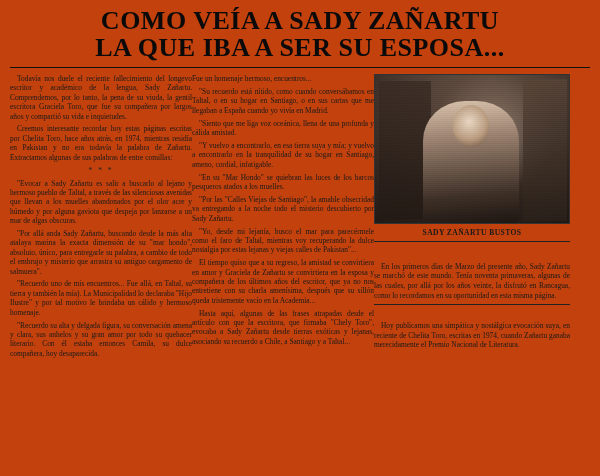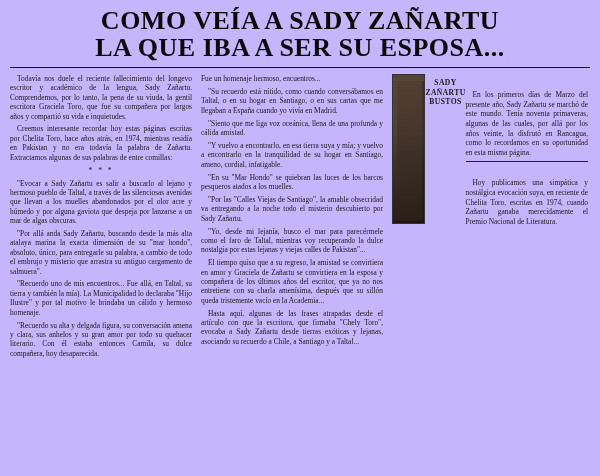--- a/index.html
+++ b/index.html
@@ -11,21 +11,21 @@
     width: 600px;
     height: 476px;
     font-family: "Liberation Serif", serif;
     color: #1a1a1a;
     overflow: hidden;
   }
   .page {
     position: relative;
     width: 600px;
     height: 476px;
-    background: #c4b5fd;
+    background: #c2410c;
     box-sizing: border-box;
     padding: 6px 10px 4px 10px;
   }
   .headline {
     text-align: center;
     font-family: "Liberation Serif", serif;
     font-weight: bold;
     letter-spacing: 0.5px;
     line-height: 1.02;
     color: #0a0a0a;
@@ -43,21 +43,20 @@
     font-variant: small-caps;
     text-transform: uppercase;
   }
   .rule {
     height: 1px;
     background: #111;
     margin: 2px 0 6px 0;
   }
   .columns {
     display: flex;
-    gap: 9px;
     height: 400px;
   }
   .col {
     width: 182px;
     font-size: 7.4px;
     line-height: 1.27;
     text-align: justify;
     hyphens: auto;
   }
   .col p {
@@ -71,21 +70,21 @@
     text-align: center;
     font-size: 7.5px;
     letter-spacing: 2px;
     margin: 1px 0 3px 0;
     text-indent: 0;
     color: #222;
   }
   .col3 {
     width: 196px;
     display: flex;
-    flex-direction: row;
+    flex-direction: column;
   }
   .photo {
     width: 196px;
     height: 150px;
     border: 1px solid #333;
     box-sizing: border-box;
     background:
       radial-gradient(circle at 62% 38%, rgba(190,170,150,0.55) 0%, rgba(90,70,60,0.25) 40%, rgba(30,22,18,0.75) 100%),
       linear-gradient(160deg, #6b5648 0%, #4a3a30 38%, #2a201a 70%, #120d0a 100%);
     position: relative;

